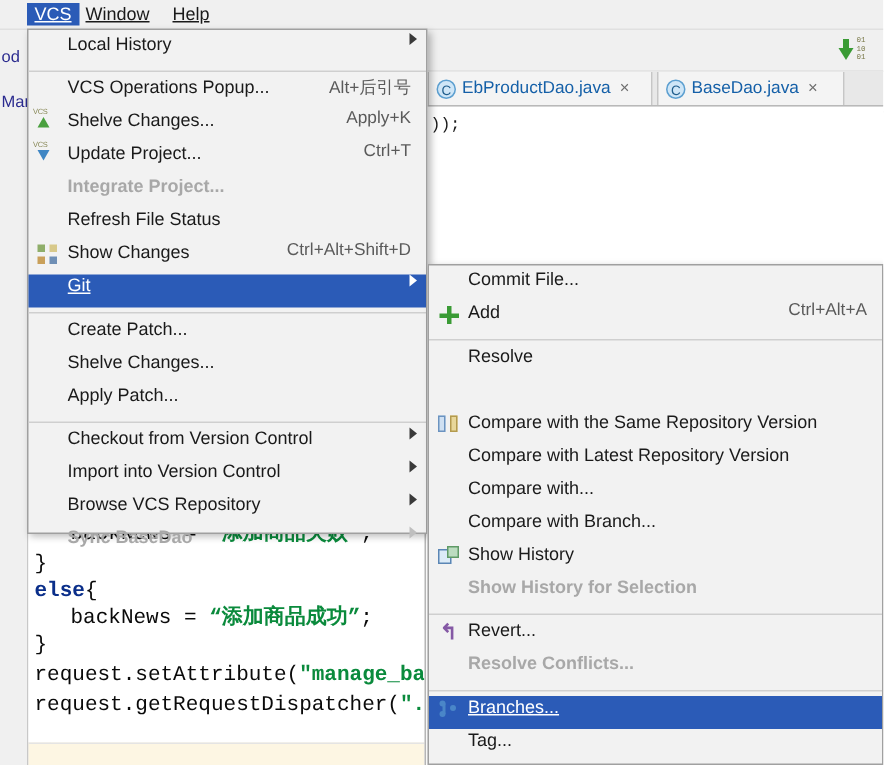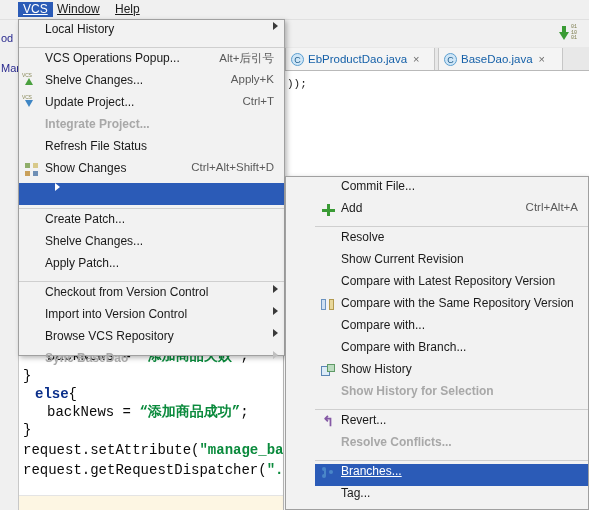--- a/index.html
+++ b/index.html
@@ -216,21 +216,20 @@
   }
   #vcs-menu {
     left: 18px; top: 19px;
     width: 267px; height: 337px;
     background: #f2f2f2;
   }
   #git-menu {
     left: 285px; top: 176px;
     width: 304px; height: 334px;
     background: #f2f2f2;
-    padding-left: 29px;
   }
   .mi {
     position: relative;
     height: 22px;
     display: flex;
     padding: 0 6px 0 0;
     box-sizing: border-box;
     cursor: default;
     white-space: nowrap;
   }
@@ -366,21 +365,21 @@
 
   <div class="ide-left-strip"></div>
   <div class="proj-frag" style="top:32px;">od</div>
   <div class="proj-frag" style="top:62px;">Mar</div>
 
   <div class="code-gutter"></div>
   <div class="code-left">
     <div class="code-fold" style="left:30px; top:-4px;">⋮</div>
   <div class="cl" style="left: 28px; top: 0px;"><span>backNews = </span><span class="str">“添加商品失败”</span><span>;</span></div>
       <div class="cl" style="left: 4px; top: 20px;"><span>}</span></div>
-      <div class="cl" style="left: 4px; top: 38px; margin-left: 12px;"><span class="kw">else</span><span>{</span></div>
+      <div class="cl" style="left: 4px; top: 38px;"><span class="kw">else</span><span>{</span></div>
       <div class="cl" style="left: 28px; top: 56px; font-family: Liberation Mono, monospace;"><span>backNews = </span><span class="str">“添加商品成功”</span><span>;</span></div>
       <div class="cl" style="left: 4px; top: 74px;"><span>}</span></div>
       <div class="cl" style="left: 4px; top: 94px;"><span>request.setAttribute(</span><span class="str">"manage_backNews"</span><span>, b</span></div>
       <div class="cl" style="left: 4px; top: 114px;"><span>request.getRequestDispatcher(</span><span class="str">"./manage_re</span></div>
     </div>
   <div class="bottom-strip"></div>
 
   <div class="editor-pane"></div>
   <div class="editor-toolbar">
     <div class="dl-icon">
@@ -467,20 +466,21 @@
           <span class="ic-ch-sq" style="left:0px;top:8px;background:#c9a05a;"></span>
           <span class="ic-ch-sq" style="left:8px;top:8px;background:#6f8fb5;"></span>
         </span>
       </span>
       <span class="mi-label">Show Changes</span>
       <span class="mi-short">Ctrl+Alt+Shift+D</span>
     </div>
 
     <div class="mi sel">
       <span class="mi-ico"></span>
+      <span class="mi-label mnem">Git</span>
       <span class="mi-arrow"></span>
     </div>
     <div class="mi-sep"></div>
 
     <div class="mi">
       <span class="mi-ico"></span>
       <span class="mi-label">Create Patch...</span>
     </div>
 
     <div class="mi">
@@ -538,36 +538,35 @@
     </div>
     <div class="mi-sep"></div>
 
     <div class="mi">
       <span class="mi-ico"></span>
       <span class="mi-label">Resolve</span>
     </div>
 
     <div class="mi">
       <span class="mi-ico"></span>
-      <span class="mi-label">Show Current Revision</span>
-    </div>
-
-    <div class="mi">
-      <span class="mi-ico"></span>
-      <span class="mi-label">Compare with Latest Repository Version</span>
     </div>
 
     <div class="mi">
       <span class="mi-ico">
         <span class="ic-box">
             <span class="ic-diff-l"></span>
             <span class="ic-diff-r"></span>
           </span>
       </span>
       <span class="mi-label">Compare with the Same Repository Version</span>
+    </div>
+
+    <div class="mi">
+      <span class="mi-ico"></span>
+      <span class="mi-label">Compare with Latest Repository Version</span>
     </div>
 
     <div class="mi">
       <span class="mi-ico"></span>
       <span class="mi-label">Compare with...</span>
     </div>
 
     <div class="mi">
       <span class="mi-ico"></span>
       <span class="mi-label">Compare with Branch...</span>

